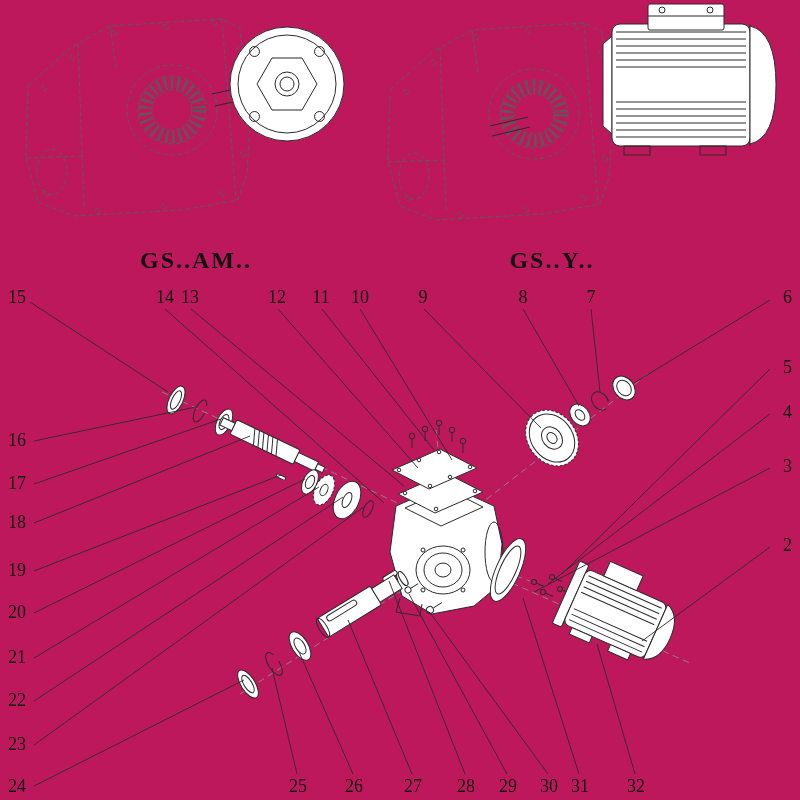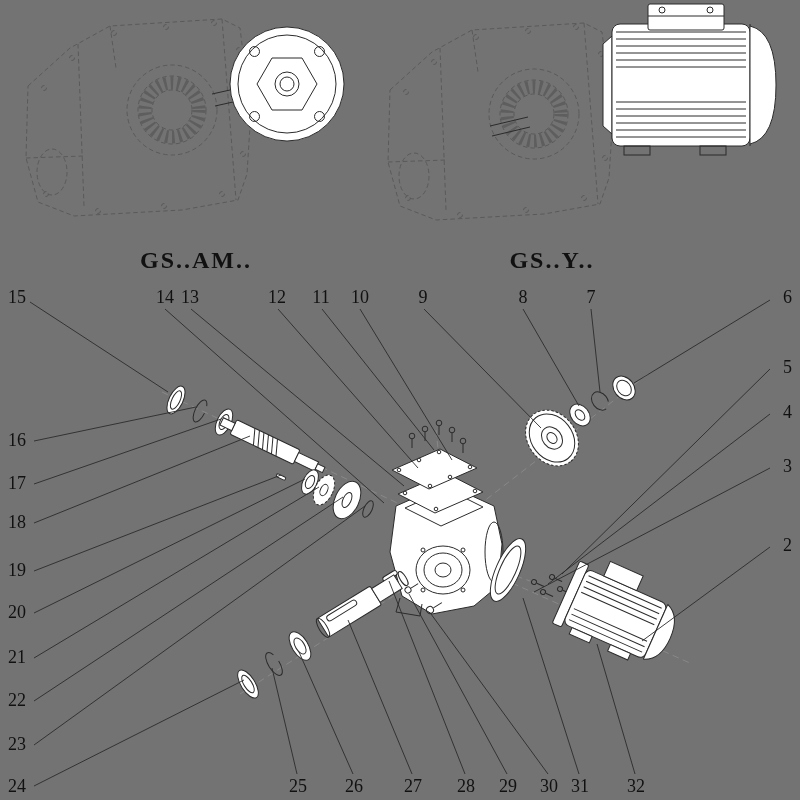--- a/index.html
+++ b/index.html
@@ -1,16 +1,16 @@
 <!DOCTYPE html>
 <html><head>
 <meta charset="utf-8">
 <style>
   html,body{margin:0;padding:0;background:#ffffff;}
-  .page{position:relative;width:800px;height:800px;background:#737373;overflow:hidden;
+  .page{position:relative;width:800px;height:800px;background:#be185d;overflow:hidden;
         font-family:"Liberation Serif",serif;}
   svg{display:block;}
   .variant-label{font-family:"Liberation Serif",serif;font-weight:bold;font-size:24px;
                  letter-spacing:2px;fill:#111;}
   .callout{font-family:"Liberation Serif",serif;font-size:18px;fill:#111;}
   .s   {stroke:#2b2b2b;fill:none;stroke-width:1;}
   .wf  {stroke:#2b2b2b;fill:#ffffff;stroke-width:1;}
   .sd  {stroke:#5a5a5a;fill:none;stroke-width:1;stroke-dasharray:4.5 3;}
   .axis{stroke:#8a8a8a;fill:none;stroke-width:0.9;stroke-dasharray:6.5 4.5;}
   .lead{stroke:#2b2b2b;stroke-width:0.9;}

